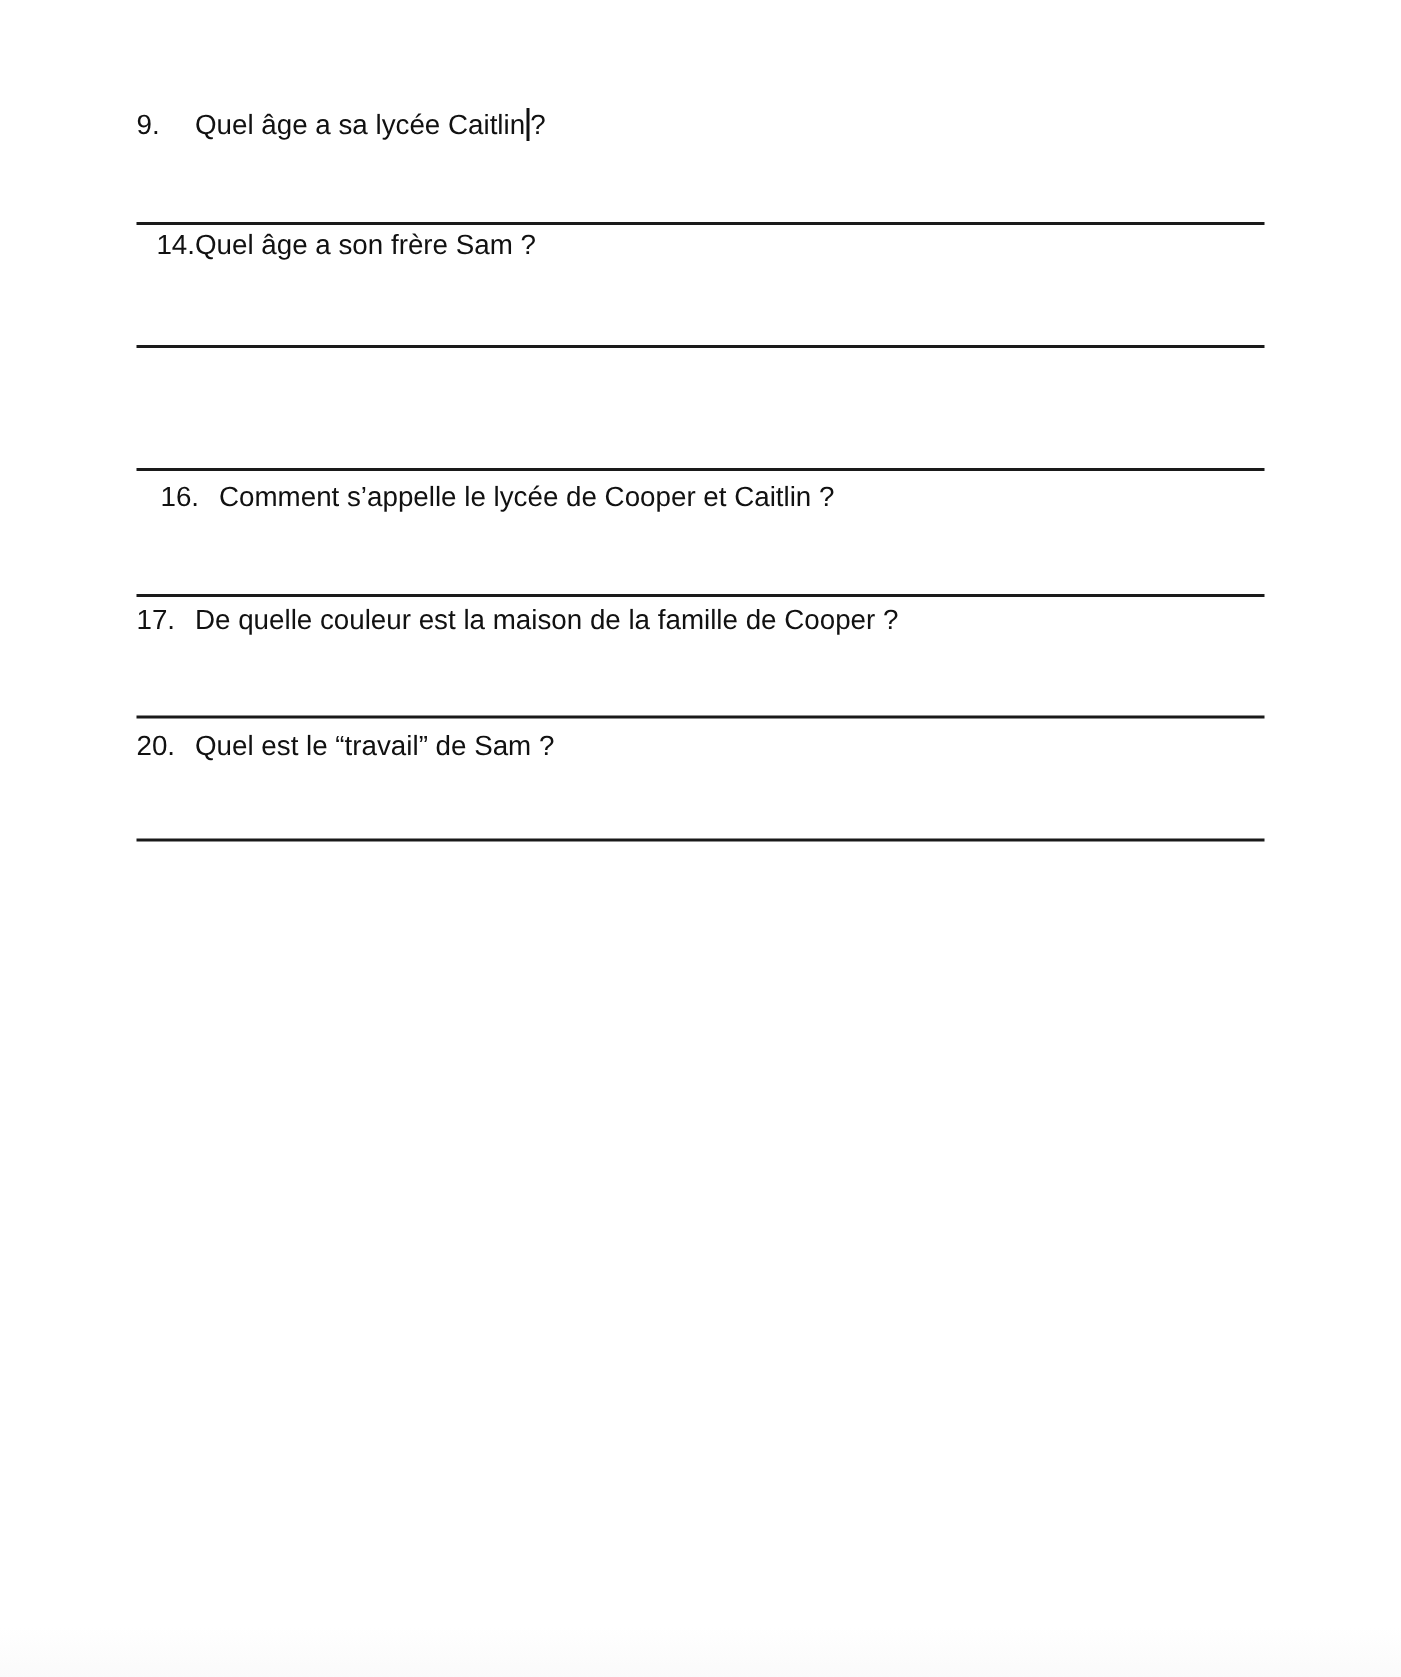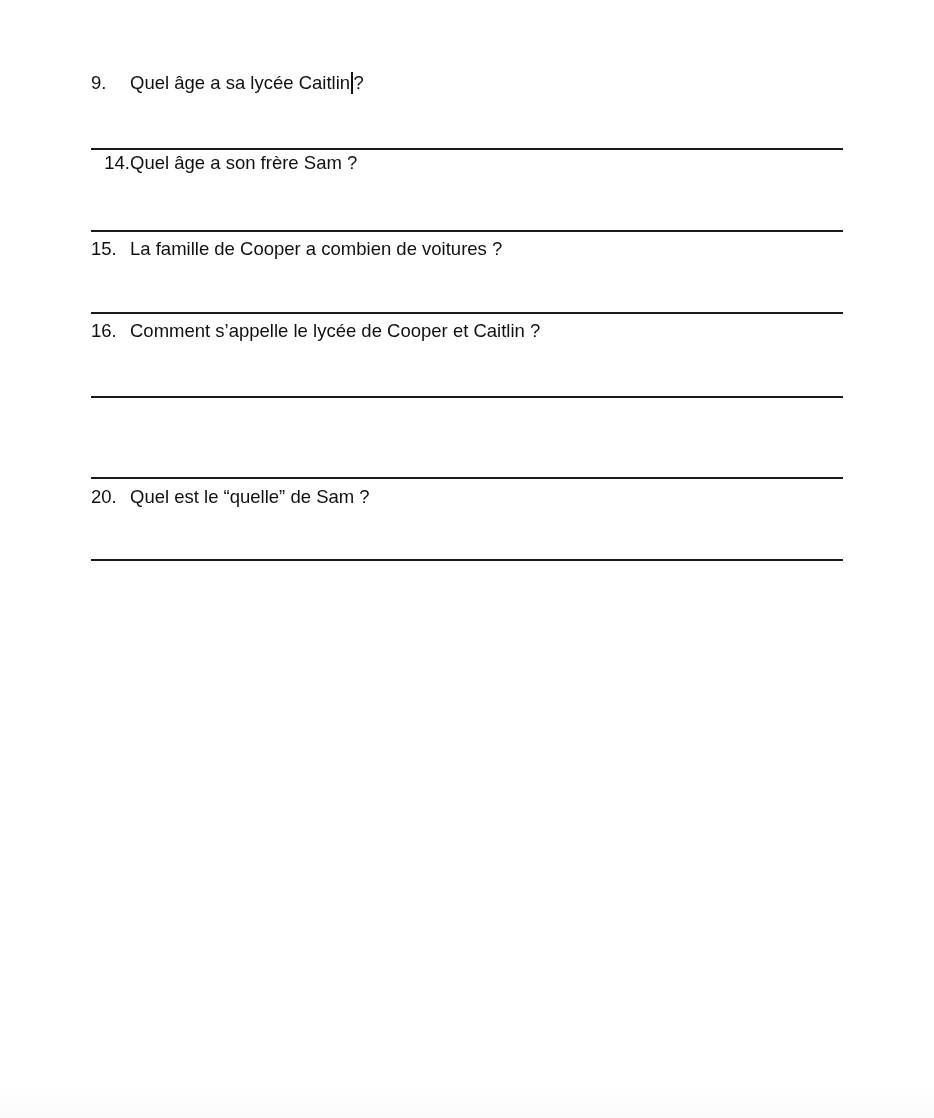--- a/index.html
+++ b/index.html
@@ -32,30 +32,30 @@
   <div class="q" style="top:72px;">
     <span class="num">9.</span><span>Quel âge a sa lycée Caitlin</span><span class="caret"></span><span>?</span>
   </div>
   <div class="line" style="top:148px;"></div>
 
   <div class="q" style="top:152px;text-align:right;">
     <span class="num">14.</span><span>Quel âge a son frère Sam ?</span>
   </div>
   <div class="line" style="top:230px;"></div>
 
-  <div class="q" style="top:238px;">
-    <span class="num">15.</span><span>La famille de Cooper a combien de voitures ?</span>
-  </div>
   <div class="line" style="top:312px;"></div>
 
-  <div class="q" style="top:320px;">
+  <div class="q" style="top:320px;margin-left:16px;">
     <span class="num">16.</span><span>Comment s’appelle le lycée de Cooper et Caitlin ?</span>
   </div>
   <div class="line" style="top:396px;"></div>
 
+  <div class="q" style="top:402px;">
+    <span class="num">17.</span><span>De quelle couleur est la maison de la famille de Cooper ?</span>
+  </div>
   <div class="line" style="top:477px;"></div>
 
   <div class="q" style="top:486px;">
-    <span class="num">20.</span><span>Quel est le “quelle” de Sam ?</span>
+    <span class="num">20.</span><span>Quel est le “travail” de Sam ?</span>
   </div>
   <div class="line" style="top:559px;"></div>
 
 </div>
 
 </body></html>

